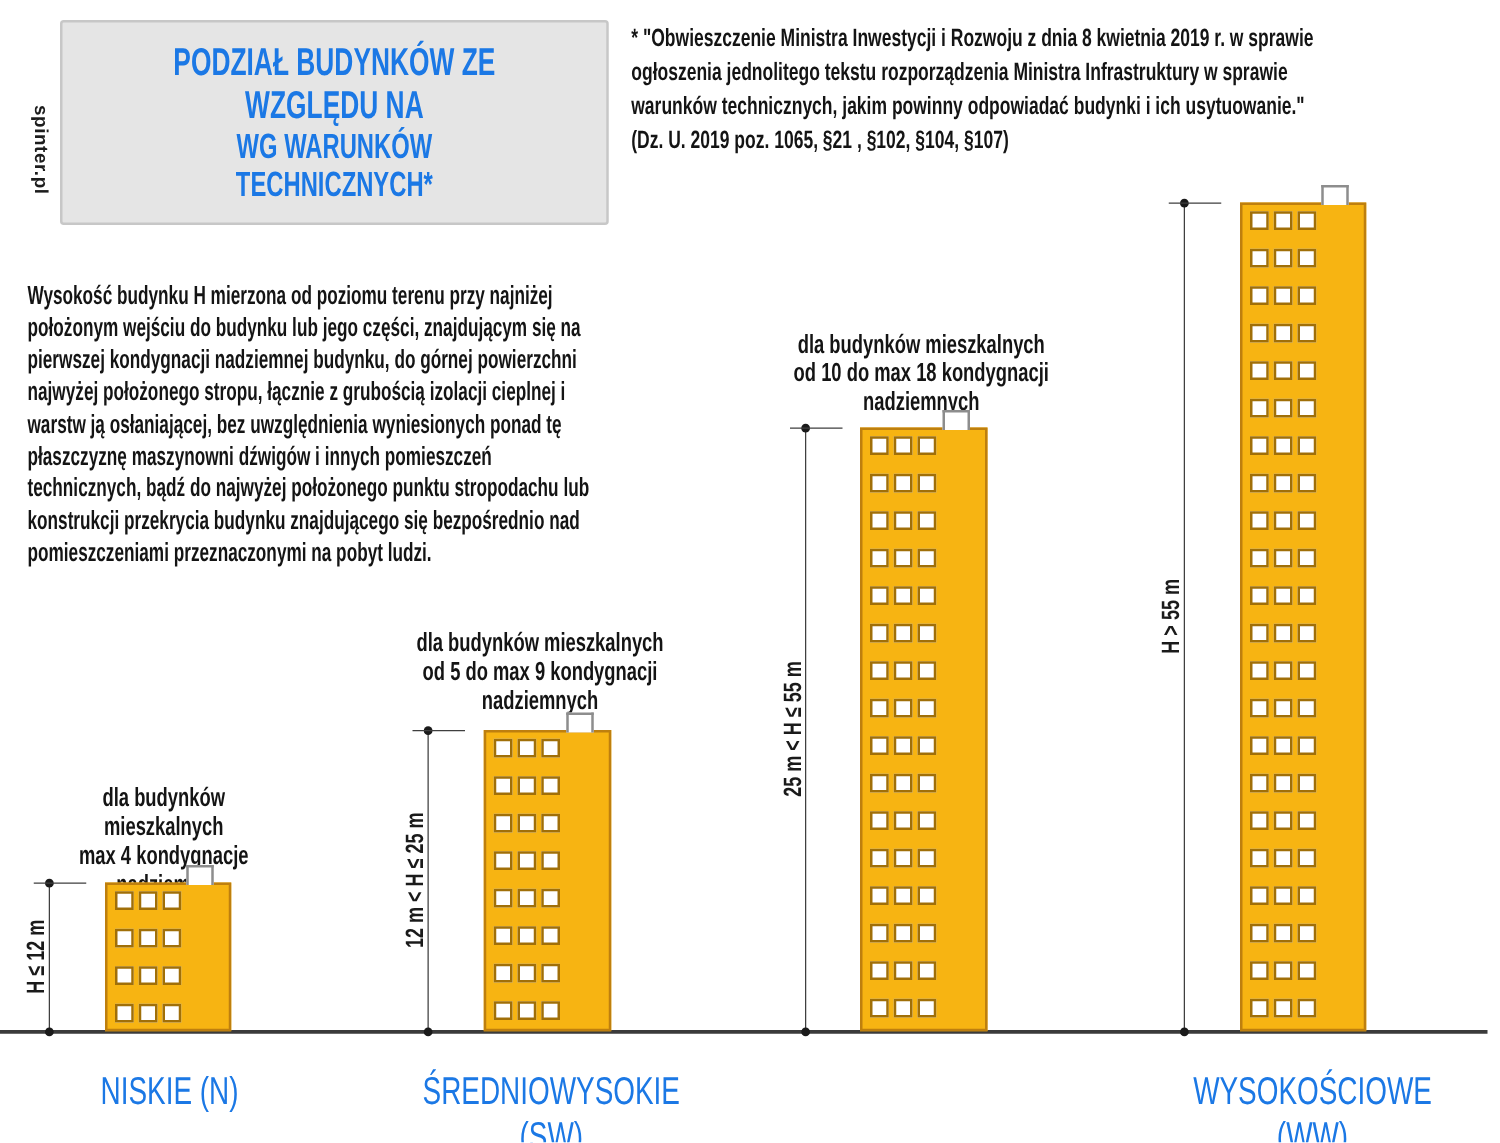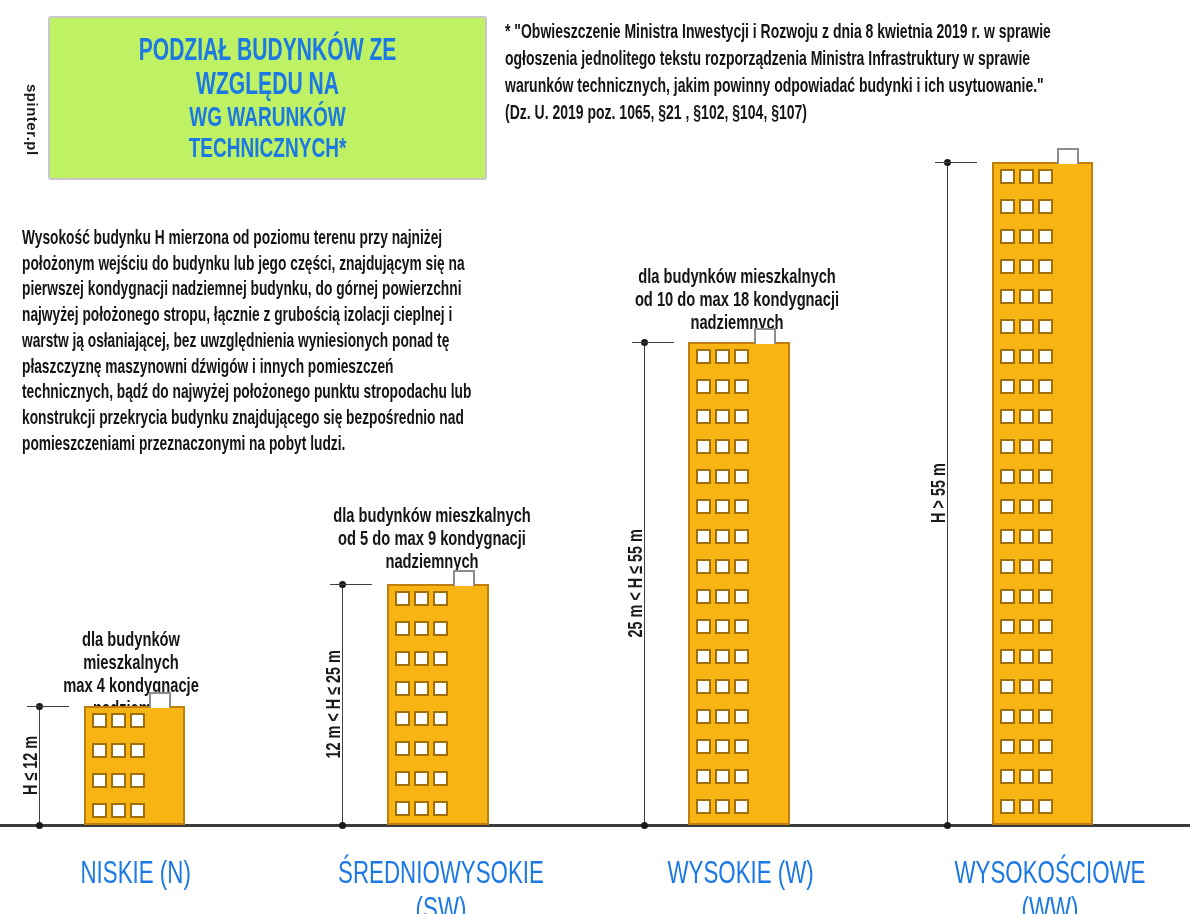--- a/index.html
+++ b/index.html
@@ -4,21 +4,21 @@
 <style>
   html,body{margin:0;padding:0;background:#fff;}
   .canvas{position:relative;width:1200px;height:914px;background:#ffffff;overflow:hidden;
           font-family:"Liberation Sans",sans-serif;}
 
   
   .watermark{position:absolute;left:41px;top:84px;transform:rotate(90deg);transform-origin:0 0;
              font-weight:700;font-size:15px;letter-spacing:.5px;color:#1c1c1c;white-space:nowrap;}
 
   
-  .title-box{position:absolute;left:48px;top:16px;width:439px;height:164px;background:#bef264;
+  .title-box{position:absolute;left:48px;top:16px;width:439px;height:164px;background:#e5e5e5;
              border:2px solid #c7c7c7;border-radius:3px;box-sizing:border-box;
              display:flex;flex-direction:column;align-items:center;justify-content:center;
              color:#1B78E5;font-weight:700;text-align:center;}
   .t1{font-size:31px;line-height:34px;}
   .t2{font-size:62px;line-height:60px;margin:3px 0 1px 0;}
   .t3{font-size:28px;line-height:31px;text-decoration:underline;}
 
   
   .cx62{display:inline-block;transform:scaleX(.62);}
   .cx68{display:inline-block;transform:scaleX(.68);}
@@ -317,16 +317,15 @@
         <div class="window"></div>
         <div class="window"></div>
         <div class="window"></div>
         <div class="window"></div>
         <div class="window"></div>
       </div>
   </div>
 
   <div class="cat c1"><span class="cx72">NISKIE (N)</span></div>
   <div class="cat c2"><span class="cx72">ŚREDNIOWYSOKIE (SW)</span></div>
-  <div class="cat c3"><span class="cx72">WYSOKIE (W)</span></div>
   <div class="cat c4"><span class="cx72">WYSOKOŚCIOWE (WW)</span></div>
 
 </div>
 
 </body></html>

